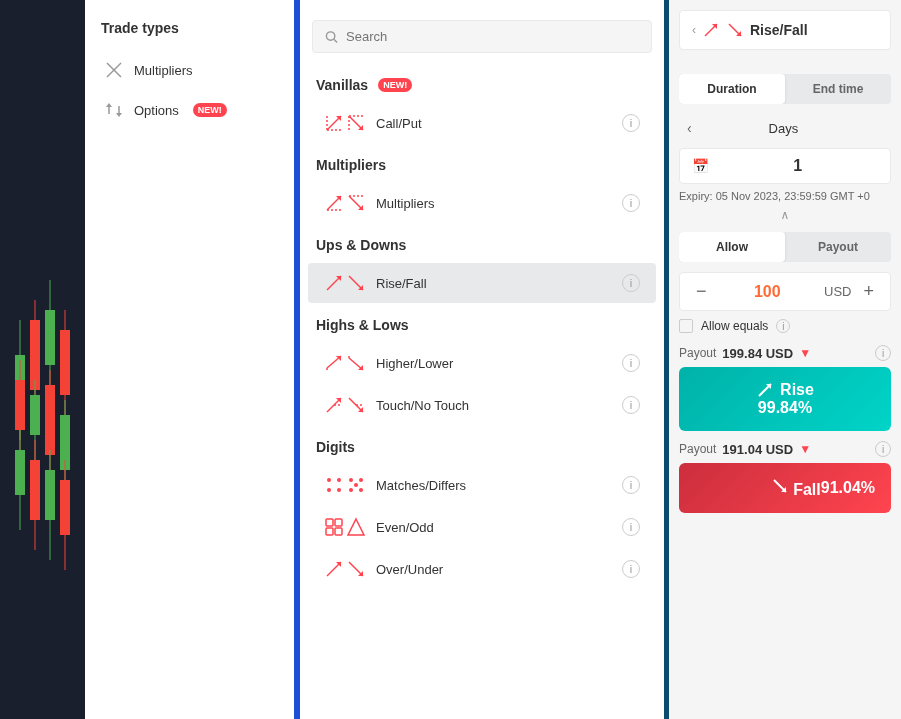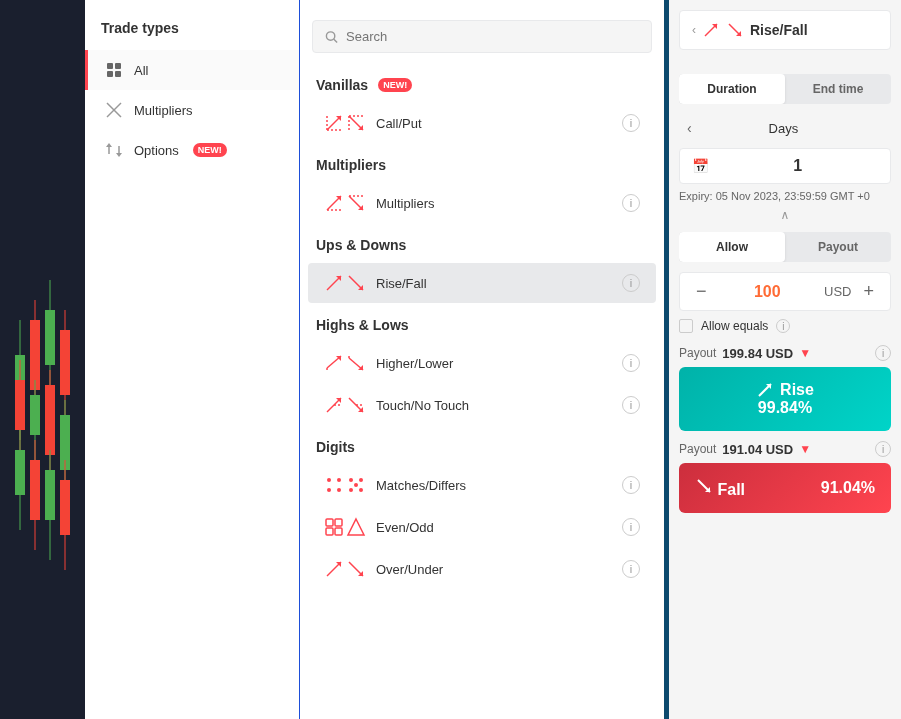--- a/index.html
+++ b/index.html
@@ -25,21 +25,21 @@
     .main-content {
       display: flex;
       flex: 1;
       height: 100%;
     }
 
     
     .trade-types-panel {
       width: 215px;
       background: #fff;
-      border-right: 1px solid #1d4ed8;
+      border-right: 6px solid #1d4ed8;
       flex-shrink: 0;
       overflow-y: auto;
       padding-top: 10px;
     }
 
     .trade-types-title {
       font-size: 14px;
       font-weight: 700;
       color: #333;
       padding: 10px 16px 14px;
@@ -400,21 +400,21 @@
       background: linear-gradient(135deg, #cc2e3d 0%, #ff444f 100%);
       color: #fff;
       border: none;
       border-radius: 6px;
       padding: 14px 16px;
       font-size: 16px;
       font-weight: 700;
       cursor: pointer;
       display: flex;
       align-items: center;
-      justify-content: space-between;
+      justify-content: flex-end;
     }
 
     .vanillas-badge-inline {
       display: inline-flex;
       align-items: center;
       gap: 6px;
     }
   </style>
 </head>
 <body>
@@ -456,31 +456,20 @@
     <line x1="65" y1="460" x2="65" y2="570" stroke="#f44336" stroke-width="1"></line>
     <rect x="60" y="480" width="10" height="55" fill="#f44336"></rect>
   </svg>
 </div>
 
 <div class="main-content">
 
   <div class="trade-types-panel">
     <div class="trade-types-title">Trade types</div>
 
-    <div class="trade-nav-item active">
-      <div class="nav-icon">
-        <svg width="16" height="16" viewBox="0 0 16 16" fill="none">
-          <rect x="1" y="1" width="6" height="6" rx="1" fill="#666"></rect>
-          <rect x="9" y="1" width="6" height="6" rx="1" fill="#666"></rect>
-          <rect x="1" y="9" width="6" height="6" rx="1" fill="#666"></rect>
-          <rect x="9" y="9" width="6" height="6" rx="1" fill="#666"></rect>
-        </svg>
-      </div>
-      <span class="trade-nav-label">All</span>
-    </div>
 
     <div class="trade-nav-item">
       <div class="nav-icon">
         <svg width="18" height="18" viewBox="0 0 18 18" fill="none">
           <line x1="2" y1="2" x2="9" y2="9" stroke="#999" stroke-width="1.5"></line>
           <line x1="9" y1="9" x2="2" y2="16" stroke="#999" stroke-width="1.5"></line>
           <line x1="16" y1="2" x2="9" y2="9" stroke="#999" stroke-width="1.5"></line>
           <line x1="9" y1="9" x2="16" y2="16" stroke="#999" stroke-width="1.5"></line>
         </svg>
       </div>

